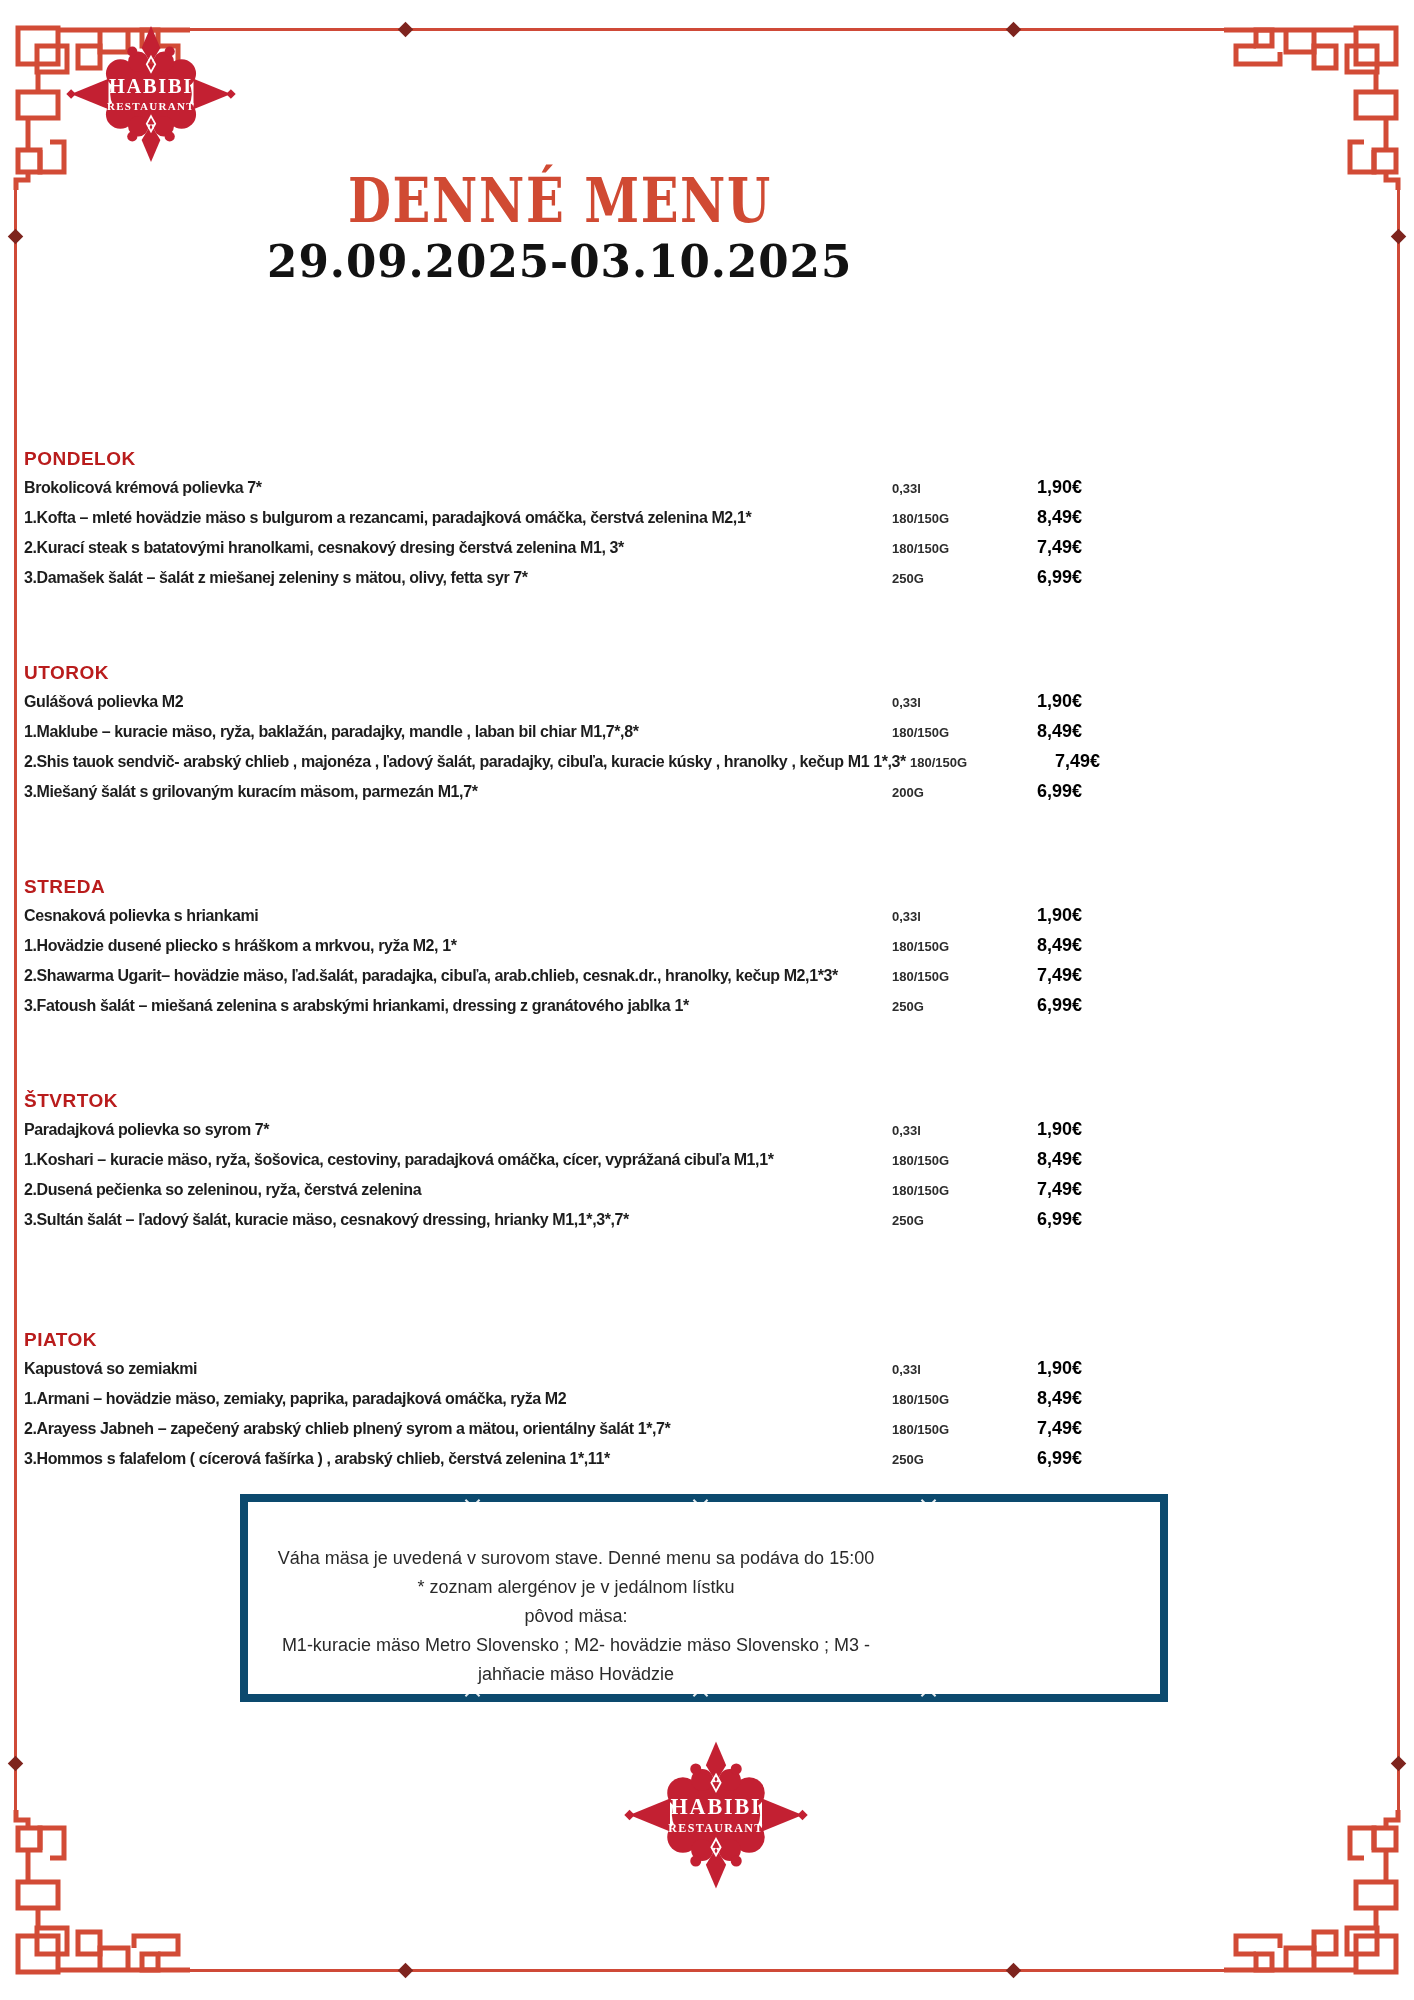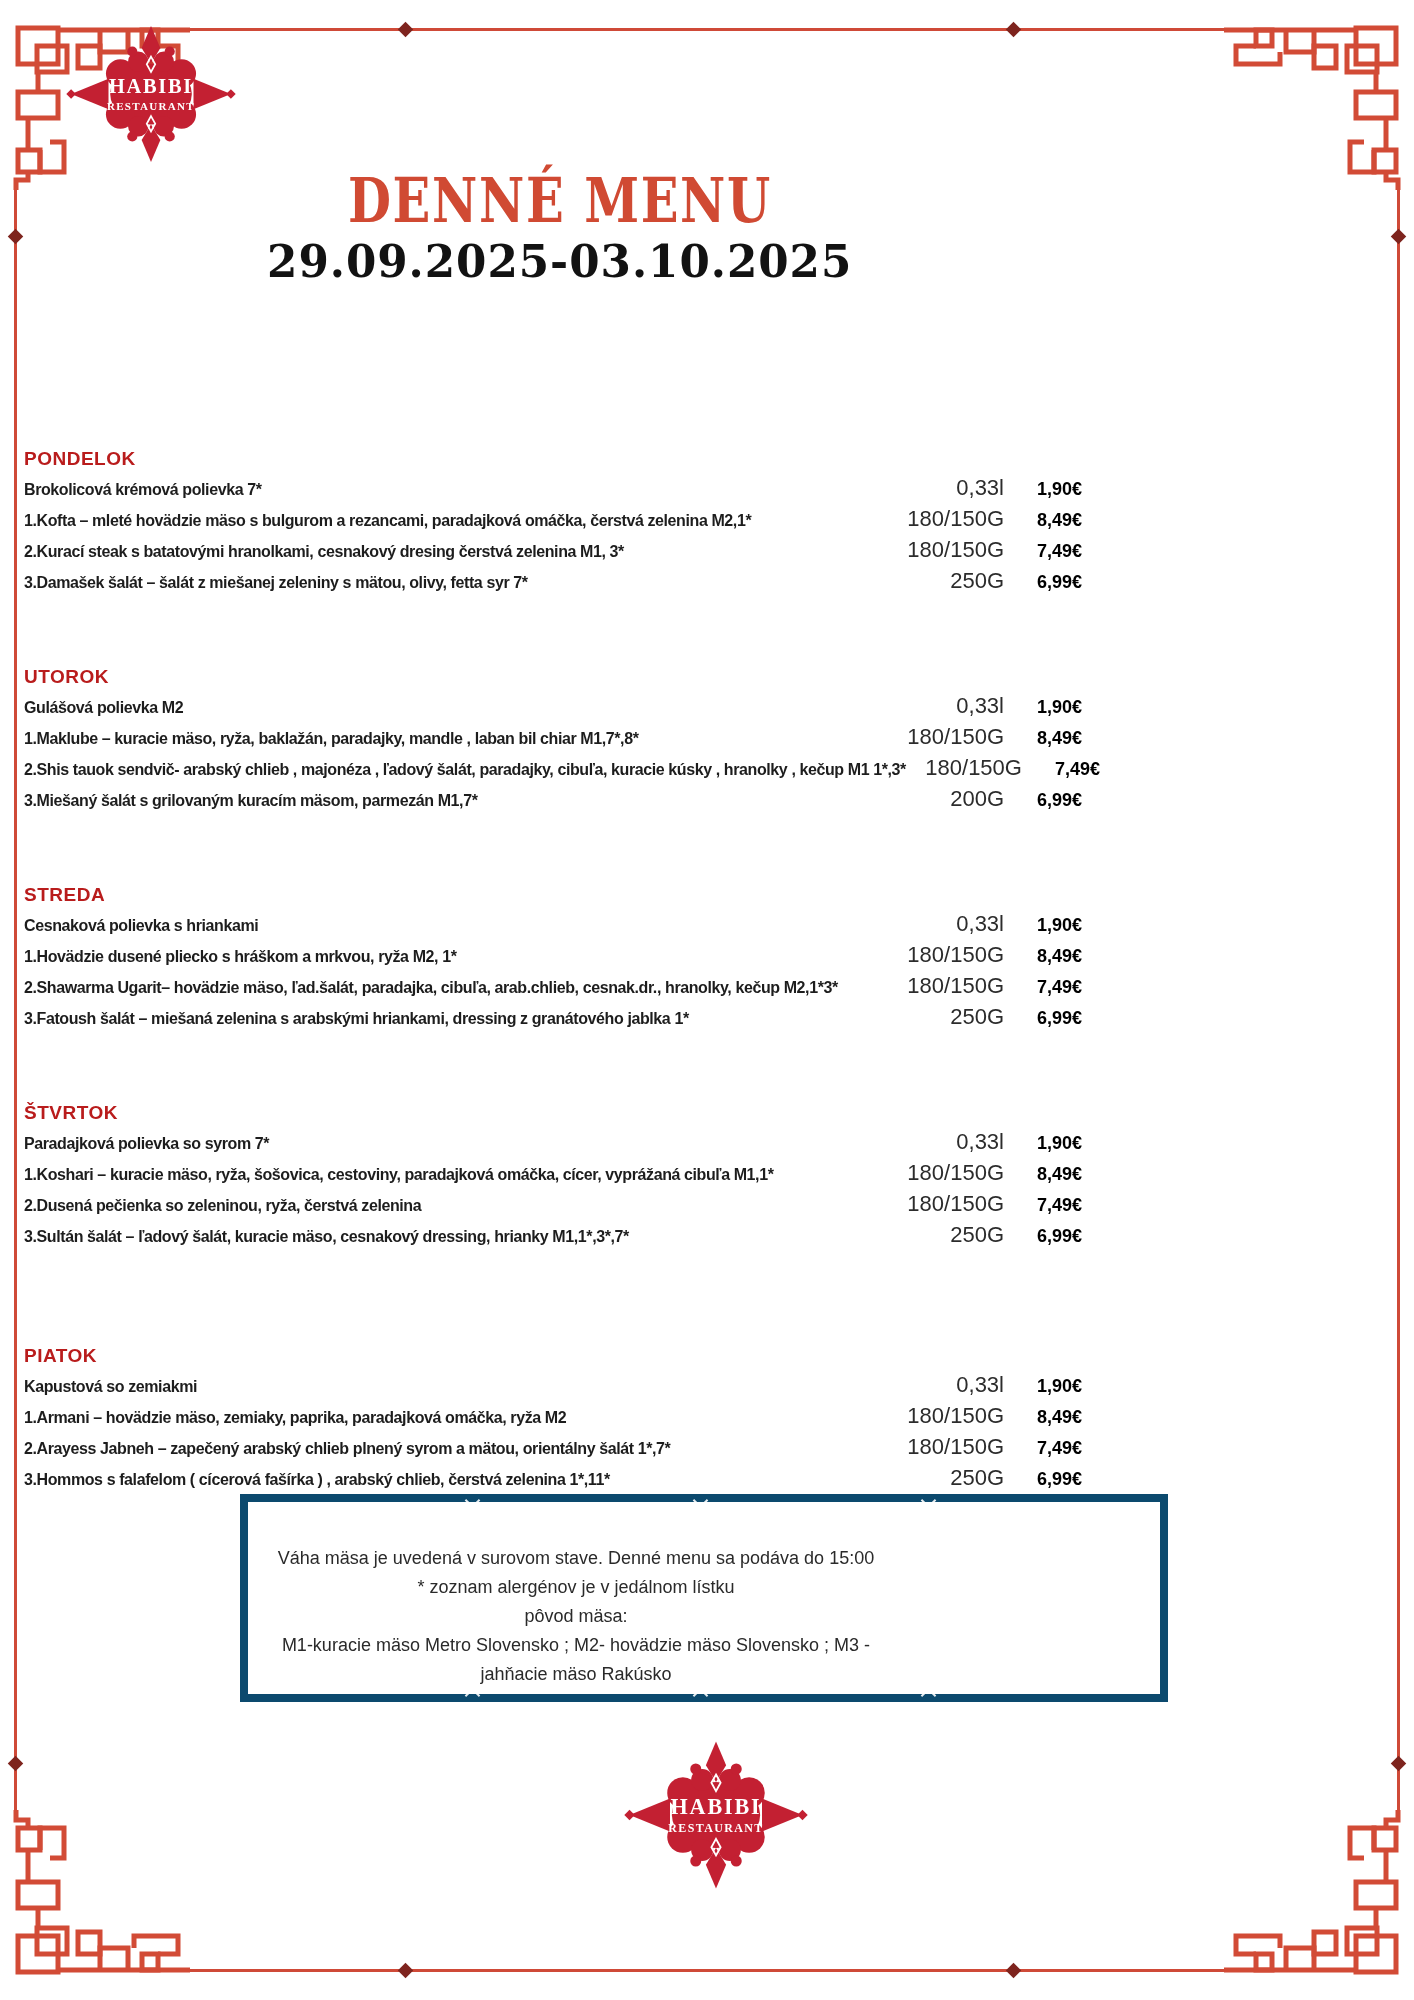--- a/index.html
+++ b/index.html
@@ -33,21 +33,21 @@
     color:#121212;letter-spacing:1px;transform:scaleX(.97);white-space:nowrap;
   }
   .hline{display:block;}
   
   .menu{position:absolute;top:444px;left:24px;width:1058px;}
   .section{margin-bottom:65px;}
   .section.gap-before{padding-top:25px;}
   .day{color:#b91c1c;font-weight:700;font-size:19px;line-height:29px;letter-spacing:.5px;}
   .row{display:grid;grid-template-columns:1fr 112px 74px;column-gap:4px;line-height:29px;align-items:baseline;}
   .item{font-weight:700;font-size:16px;letter-spacing:-.4px;white-space:nowrap;color:#1d1d1d;}
-  .portion{font-weight:400;font-size:22px;color:#2c2c2c;white-space:nowrap;text-align:right;}
+  .portion{font-weight:700;font-size:13px;color:#2c2c2c;white-space:nowrap;}
   .price{font-weight:700;font-size:18px;color:#000000;text-align:right;white-space:nowrap;}
   
   .note-box{
     position:absolute;top:1494px;left:240px;width:928px;height:208px;
     border:8px solid #0c4a6e;box-sizing:border-box;
   }
   .note-inner{padding:42px 268px 0 12px;text-align:center;font-size:18px;line-height:29px;color:#2a2a2a;}
   .chev{position:absolute;width:9px;height:9px;}
   .chev.down{border-right:2px solid rgba(255,255,255,.9);border-bottom:2px solid rgba(255,255,255,.9);transform:rotate(45deg);top:-7px;}
   .chev.up{border-left:2px solid rgba(255,255,255,.9);border-top:2px solid rgba(255,255,255,.9);transform:rotate(45deg);bottom:-7px;}
@@ -267,21 +267,21 @@
 </div>
 
 <div class="note-box">
   <span class="chev down c1"></span>
   <span class="chev down c2"></span>
   <span class="chev down c3"></span>
   <div class="note-inner">
     <div>Váha mäsa je uvedená v surovom stave. Denné menu sa podáva do 15:00</div>
     <div>* zoznam alergénov je v jedálnom lístku</div>
     <div>pôvod mäsa:</div>
-    <div>M1-kuracie mäso Metro Slovensko ; M2- hovädzie mäso Slovensko ; M3 - jahňacie mäso Rakúsko</div>
+    <div>M1-kuracie mäso Metro Slovensko ; M2- hovädzie mäso Slovensko ; M3 - jahňacie mäso Hovädzie</div>
   </div>
   <span class="chev up c1"></span>
   <span class="chev up c2"></span>
   <span class="chev up c3"></span>
 </div>
 
 <div class="logo-bottom">
   <svg viewBox="0 0 200 160" xmlns="http://www.w3.org/2000/svg">
       <use href="#logo-art"></use>
     </svg>

